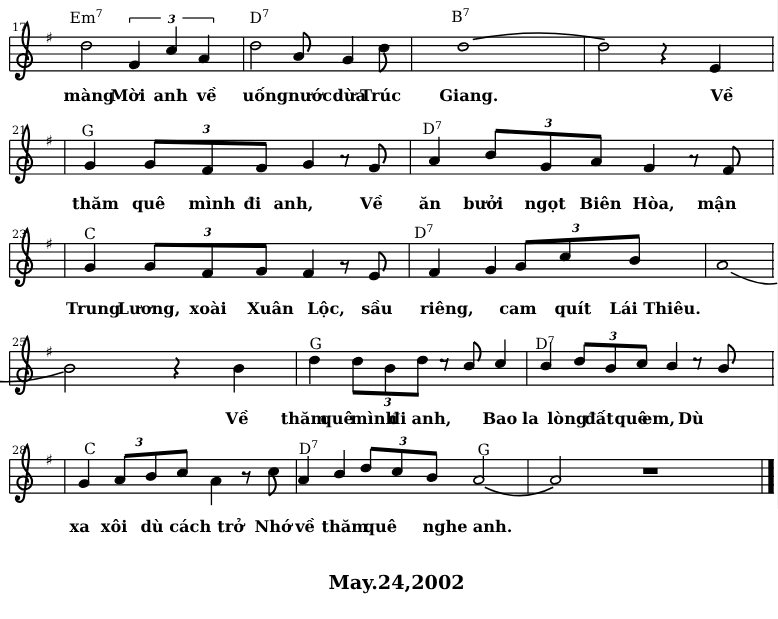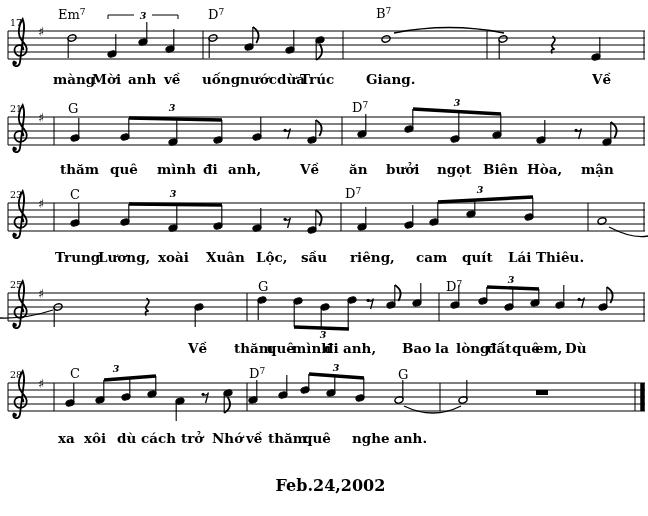--- a/index.html
+++ b/index.html
@@ -481,14 +481,14 @@
         <text x="141" y="443" class="lyric">cách</text>
         <text x="181" y="443" class="lyric">trở</text>
         <text x="212" y="443" class="lyric">Nhớ</text>
         <text x="246" y="443" class="lyric">về</text>
         <text x="268" y="443" class="lyric">thăm</text>
         <text x="303" y="443" class="lyric">quê</text>
         <text x="352" y="443" class="lyric">nghe</text>
         <text x="394" y="443" class="lyric">anh.</text>
       </g>
     </svg>
-  <div class="date">Feb.24,2002</div>
+  <div class="date">May.24,2002</div>
 </div>
 
 </body></html>

